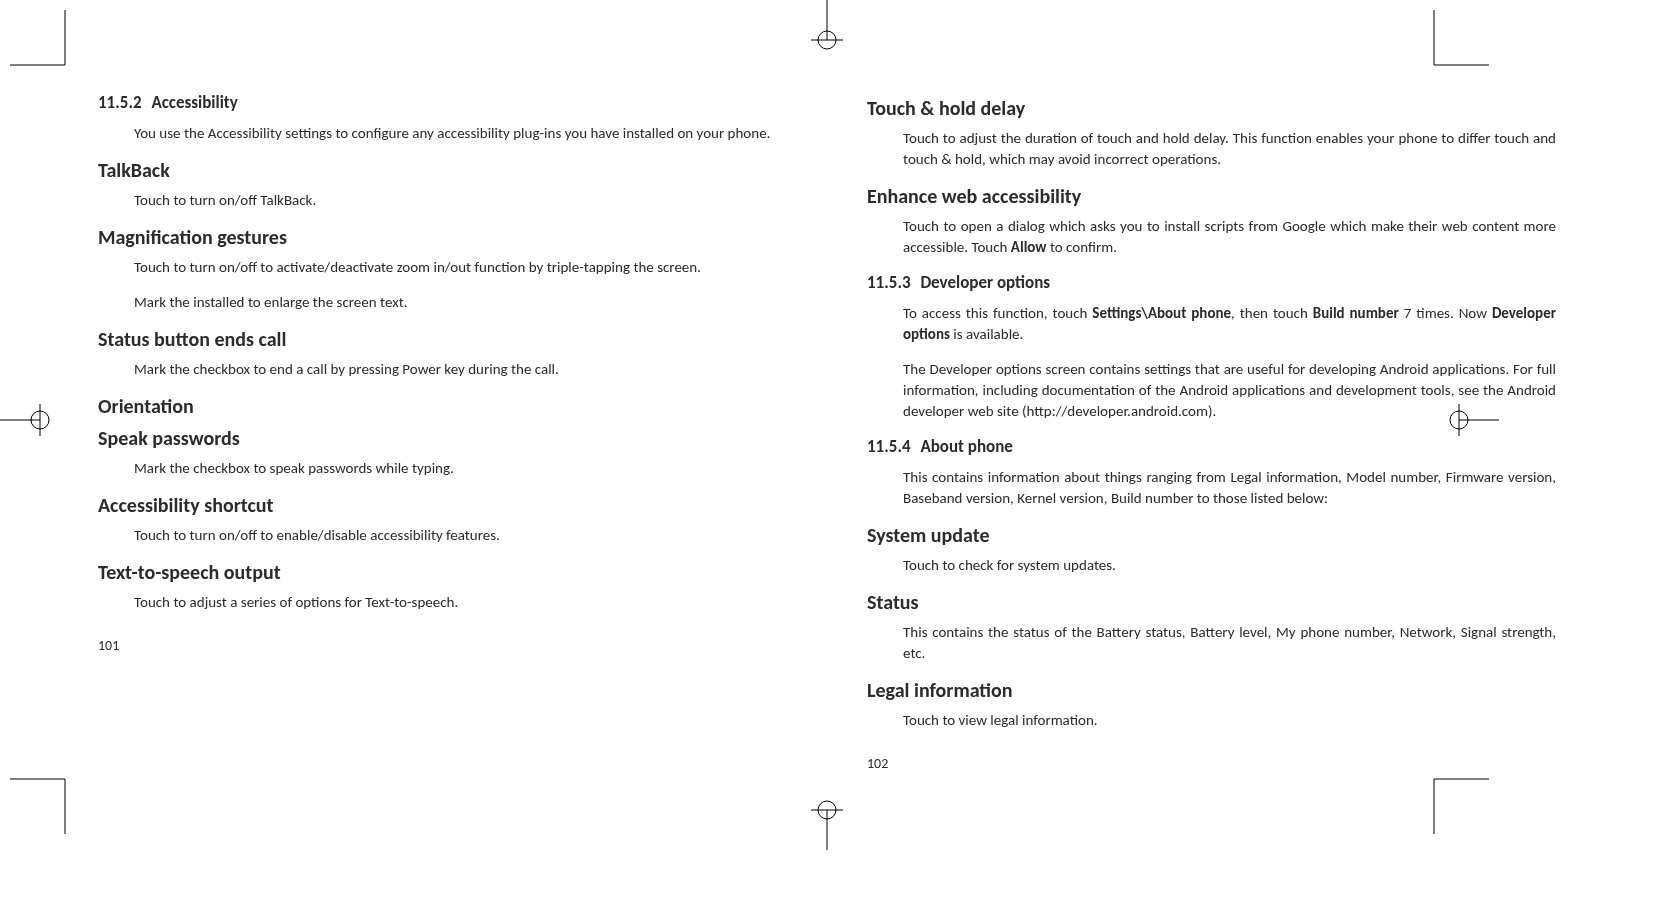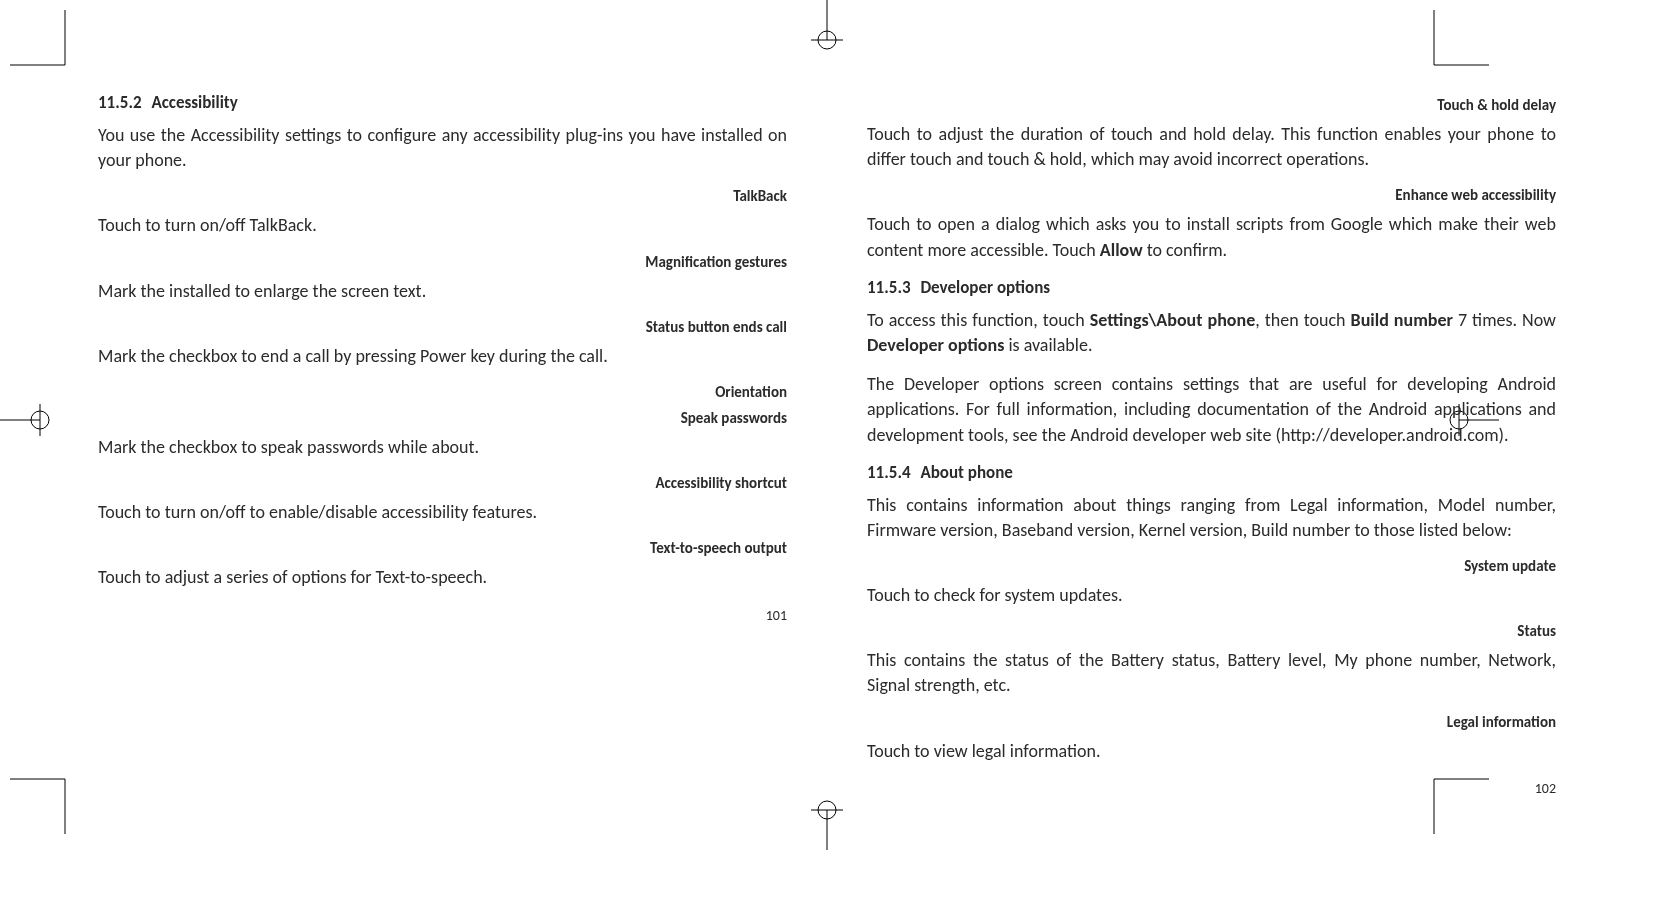--- a/index.html
+++ b/index.html
@@ -28,27 +28,27 @@
     left: 98px;
     width: 1458px;
   }
   .page {
     width: 50%;
     padding: 0 40px 0 0;
   }
   .page.right { padding: 0 0 0 40px; }
   h3.sec { font-weight: bold; font-size: 17px; margin-bottom: 10px; }
   .sec-num { display: inline-block; margin-right: 6px; }
-  p.body { font-size: 18px; line-height: 1.4; margin-bottom: 14px; text-align: justify; }
-  h4.sub { font-weight: bold; font-size: 15px; margin-bottom: 8px; margin-top: 4px; text-align: right; }
+  p.body { font-size: 15px; line-height: 1.4; margin-bottom: 14px; text-align: justify; margin-left: 36px; }
+  h4.sub { font-weight: bold; font-size: 20px; margin-bottom: 8px; margin-top: 4px; }
   .bold { font-weight: bold; }
   .page-num {
-    text-align: right;
+    text-align: left;
     font-size: 14px;
-    margin-top: 16px;
+    margin-top: 24px;
   }
 </style>
 </head>
 <body>
 
 <div class="crop-mark" style="top:10px;left:10px;">
   <svg width="80" height="80">
       <line x1="0" y1="55" x2="55" y2="55" stroke="#000" stroke-width="1"></line>
       <line x1="55" y1="0" x2="55" y2="55" stroke="#000" stroke-width="1"></line>
     </svg>
@@ -108,30 +108,31 @@
     <h3 class="sec">
       <span class="sec-num">11.5.2</span>
       <span>Accessibility</span>
     </h3>
     <p class="body">You use the Accessibility settings to configure any accessibility plug-ins you have installed on your phone.</p>
 
     <h4 class="sub">TalkBack</h4>
     <p class="body">Touch to turn on/off TalkBack.</p>
 
     <h4 class="sub">Magnification gestures</h4>
+    <p class="body">Touch to turn on/off to activate/deactivate zoom in/out function by triple-tapping the screen.</p>
 
     <p class="body">Mark the installed to enlarge the screen text.</p>
 
     <h4 class="sub">Status button ends call</h4>
     <p class="body">Mark the checkbox to end a call by pressing Power key during the call.</p>
 
     <h4 class="sub">Orientation</h4>
 
     <h4 class="sub">Speak passwords</h4>
-    <p class="body">Mark  the checkbox to speak passwords while about.</p>
+    <p class="body">Mark  the checkbox to speak passwords while typing.</p>
 
     <h4 class="sub">Accessibility shortcut</h4>
     <p class="body">Touch to turn on/off to enable/disable accessibility features.</p>
 
     <h4 class="sub">Text-to-speech output</h4>
     <p class="body">Touch to adjust a series of options for Text-to-speech.</p>
 
     <div class="page-num">101</div>
   </div>
 

